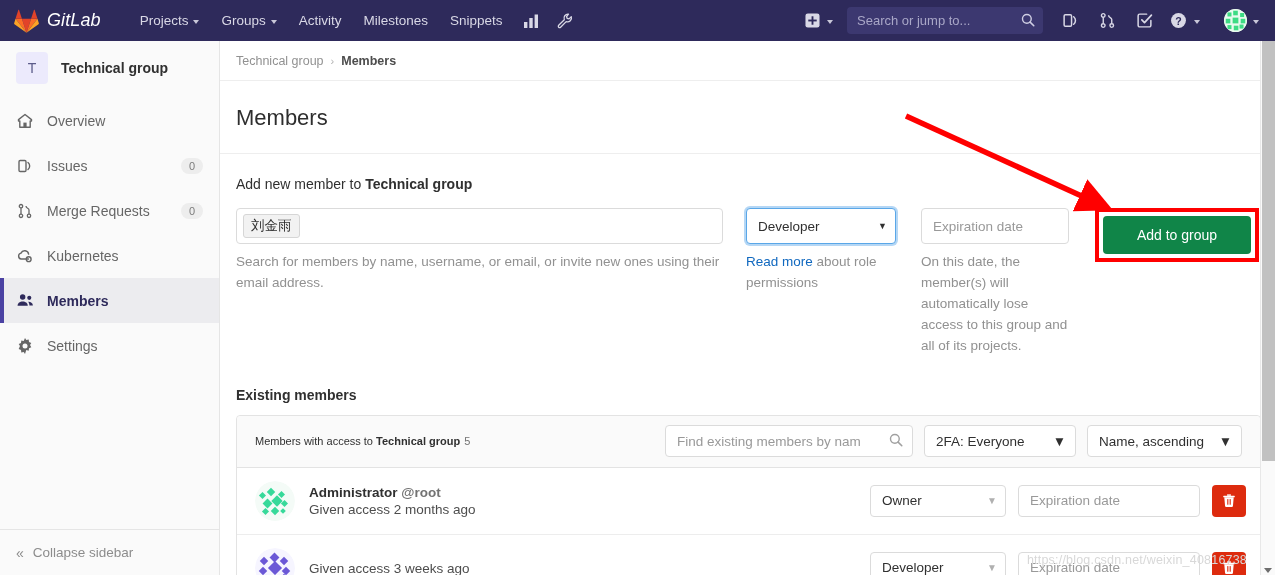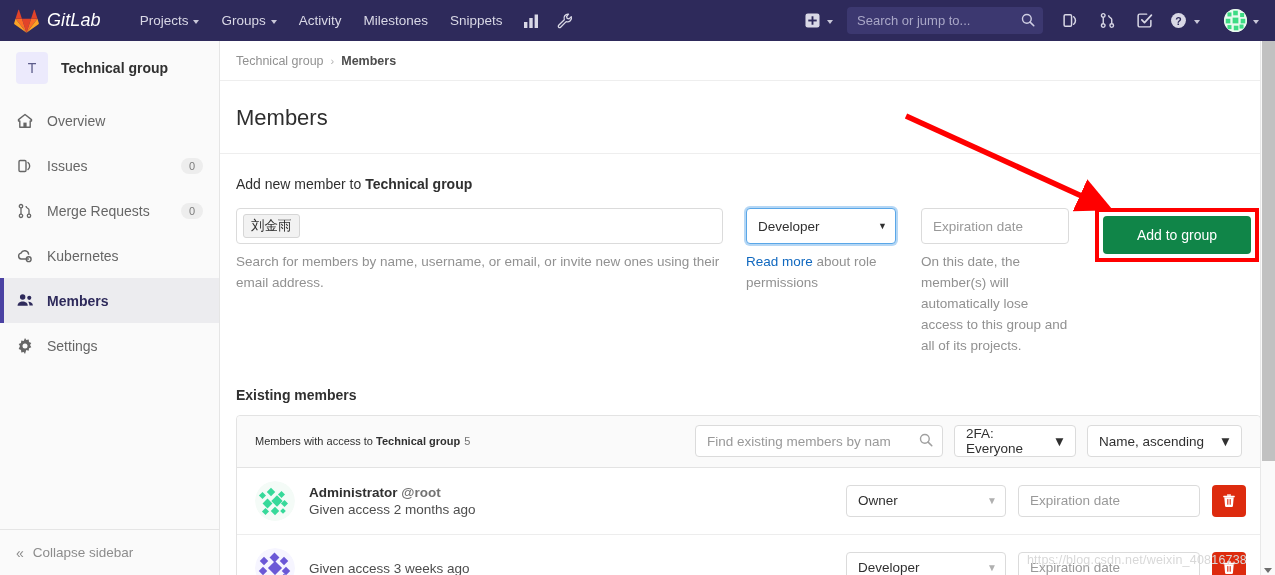--- a/index.html
+++ b/index.html
@@ -201,36 +201,36 @@
     width: 248px; height: 32px; border: 1px solid #dbdbdb; border-radius: 4px;
     background: #fff; display: flex; align-items: center; padding: 0 9px 0 11px;
     font-size: 13.5px; color: #999; position: relative; cursor: text;
   }
   .find-box .fi { margin-left: auto; color: #a0a0a0; }
   .sel-sm {
     height: 32px; border: 1px solid #dbdbdb; border-radius: 4px; background: #fff;
     display: flex; align-items: center; justify-content: space-between;
     padding: 0 9px 0 11px; font-size: 13.5px; color: #303030; cursor: pointer;
   }
-  .sel-2fa { width: 122px; }
+  .sel-2fa { width: 152px; }
   .sel-sort { width: 155px; }
 
   .mrow {
     display: flex; align-items: center; padding: 13px 14px 13px 18px;
     border-bottom: 1px solid #ededed; min-height: 62px;
   }
   .mrow:last-child { border-bottom: none; }
   .m-avatar { width: 40px; height: 40px; border-radius: 50%; overflow: hidden; flex: 0 0 auto; }
   .m-info { margin-left: 14px; }
   .m-name { font-size: 13.5px; color: #303030; }
   .m-name b { font-weight: bold; }
   .m-name .handle { color: #737373; font-weight: bold; }
   .m-sub { font-size: 13.5px; color: #4d4d4d; margin-top: 2px; }
   .m-ctrls { margin-left: auto; display: flex; align-items: center; gap: 12px; }
-  .sel-role { width: 160px; }
+  .sel-role { width: 136px; }
   .exp-inp { width: 182px; height: 32px; font-size: 13.5px; }
   .btn-del {
     width: 34px; height: 32px; background: #dd2b0e; border: none; border-radius: 4px;
     display: flex; align-items: center; justify-content: center; cursor: pointer;
   }
 
   
   .anno { position: absolute; inset: 0; pointer-events: none; z-index: 60; }
 
   

